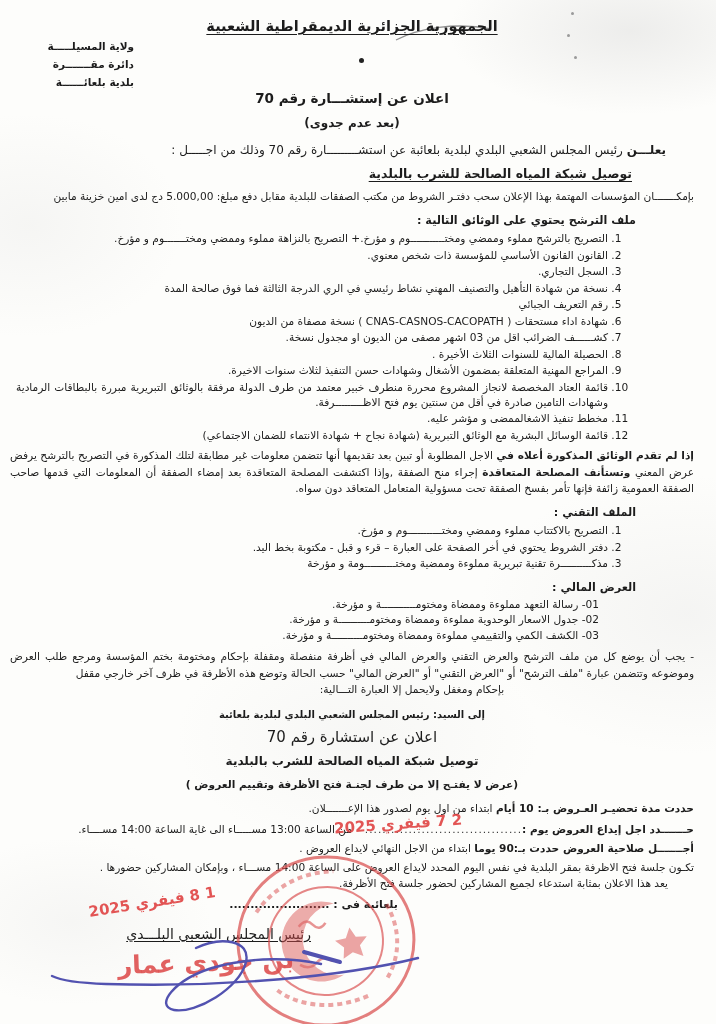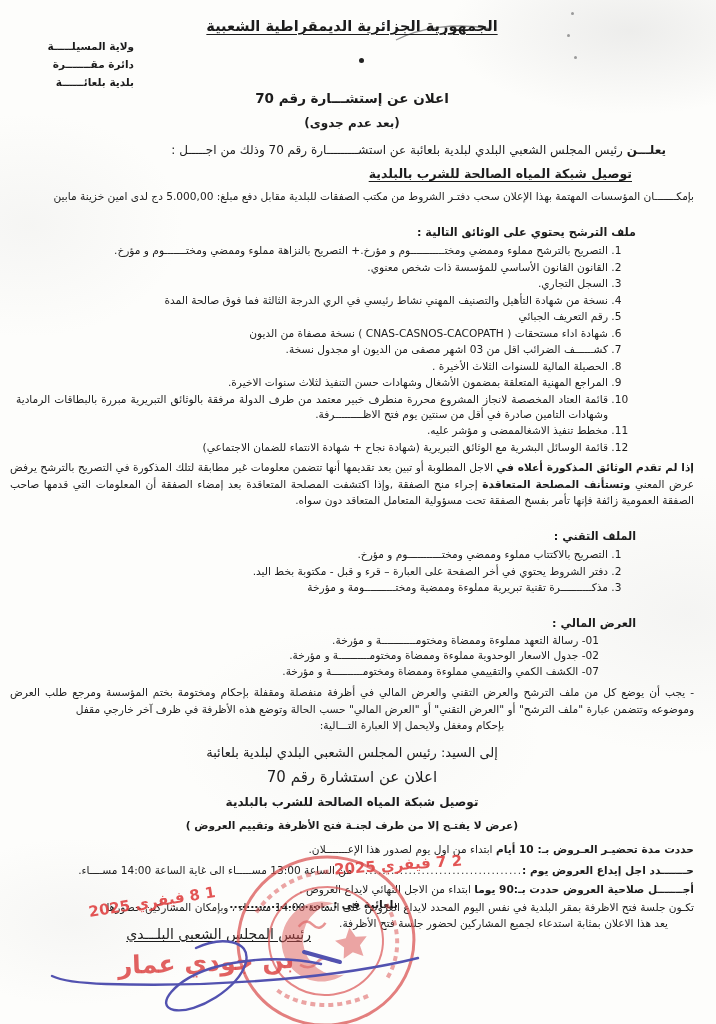--- a/index.html
+++ b/index.html
@@ -19,27 +19,27 @@
   .bold{font-weight:bold;}
   .rep-title{font-size:14.5px;font-weight:bold;text-align:center;text-decoration:underline;text-underline-offset:3px;margin-top:4px;}
   .admin-block{position:absolute;top:38px;left:8px;width:130px;text-align:right;font-weight:bold;font-size:10.5px;line-height:1.7;direction:rtl;}
   .center-dot{position:absolute;top:58px;right:352px;width:5px;height:5px;border-radius:50%;background:#222;}
   .main-title{font-size:13.5px;font-weight:bold;text-align:center;margin-top:50px;}
   .sub-title{font-size:12px;font-weight:bold;text-align:center;margin-top:6px;}
   .intro{margin-top:9px;padding-right:28px;font-size:12px;}
   .project-heading{font-size:12.5px;font-weight:bold;text-decoration:underline;text-underline-offset:3px;padding-right:62px;margin-top:6px;}
   .withdraw1{margin-top:5px;text-align:justify;}
   .withdraw2{text-align:center;margin-top:1px;}
-  .sec-heading{font-weight:bold;font-size:11.2px;padding-right:58px;margin-top:20px;}
+  .sec-heading{font-weight:bold;font-size:11.2px;padding-right:58px;margin-top:8px;}
   ol.doclist{margin:2px 70px 0 6px;padding:0 16px 0 0;}
   ol.doclist li{margin:0 0 1px 0;line-height:1.46;text-align:justify;}
   .para{margin-top:4px;text-align:justify;line-height:1.55;}
   .env-line2{text-align:center;margin-top:1px;padding-left:120px;}
   .addr{margin-top:9px;}
-  .addr .to{font-size:13px;font-weight:normal;}
+  .addr .to{font-size:10px;font-weight:bold;}
   .addr .ann{font-size:15px;margin-top:4px;}
   .addr .prj{font-size:12px;font-weight:bold;margin-top:4px;}
   .addr .warn{font-size:10.6px;font-weight:bold;margin-top:7px;}
   .dl{margin-top:8px;}
   .dl .row{margin-top:3px;}
   .deposit-row{position:relative;display:flex;align-items:baseline;margin-top:5px;}
   .deposit-dots{letter-spacing:1px;color:#333;white-space:nowrap;overflow:hidden;width:170px;}
   .stamp-red{color:#e04343;font-weight:bold;font-family:"DejaVu Sans",sans-serif;}
   .deposit-stamp{position:absolute;right:232px;top:-9px;font-size:15px;transform:rotate(-4deg);letter-spacing:1px;opacity:.9;}
   .sig-place{position:absolute;top:898px;right:318px;font-weight:bold;font-size:11px;}
@@ -106,21 +106,21 @@
     <ol class="doclist">
       <li>التصريح بالاكتتاب مملوء وممضي ومختـــــــــــوم و مؤرخ.</li>
       <li>دفتر الشروط يحتوي في أخر الصفحة على العبارة – قرء و قبل - مكتوبة بخط اليد.</li>
       <li>مذكــــــــــرة تقنية تبريرية مملوءة وممضية ومختــــــــــومة و مؤرخة</li>
     </ol>
 
     <div class="sec-heading">العرض المالي :</div>
     <div style="padding-right:95px;">
       <div>01- رسالة التعهد مملوءة وممضاة ومختومـــــــــــة و مؤرخة.</div>
       <div>02- جدول الاسعار الوحدوية مملوءة وممضاة ومختومــــــــــة و مؤرخة.</div>
-      <div>07- الكشف الكمي والتقييمي مملوءة وممضاة ومختومــــــــــة و مؤرخة.</div>
+      <div>03- الكشف الكمي والتقييمي مملوءة وممضاة ومختومــــــــــة و مؤرخة.</div>
     </div>
 
     <div class="para">- يجب أن يوضع كل من ملف الترشح والعرض التقني والعرض المالي في أظرفة منفصلة ومقفلة بإحكام ومختومة بختم المؤسسة ومرجع طلب العرض وموضوعه وتتضمن عبارة "ملف الترشح" أو "العرض التقني" أو "العرض المالي" حسب الحالة وتوضع هذه الأظرفة في ظرف آخر خارجي مقفل</div>
     <div class="env-line2">بإحكام ومغفل  ولايحمل إلا العبارة التـــالية:</div>
 
     <div class="addr center">
       <div class="to">إلى السيد: رئيس المجلس الشعبي البلدي لبلدية بلعائبة</div>
       <div class="ann">اعلان عن استشارة رقم 70</div>
       <div class="prj">توصيل شبكة المياه الصالحة للشرب بالبلدية</div>
       <div class="warn">(عرض لا يفتـح إلا من طرف لجنـة فتح الأظرفة وتقييم العروض )</div>

